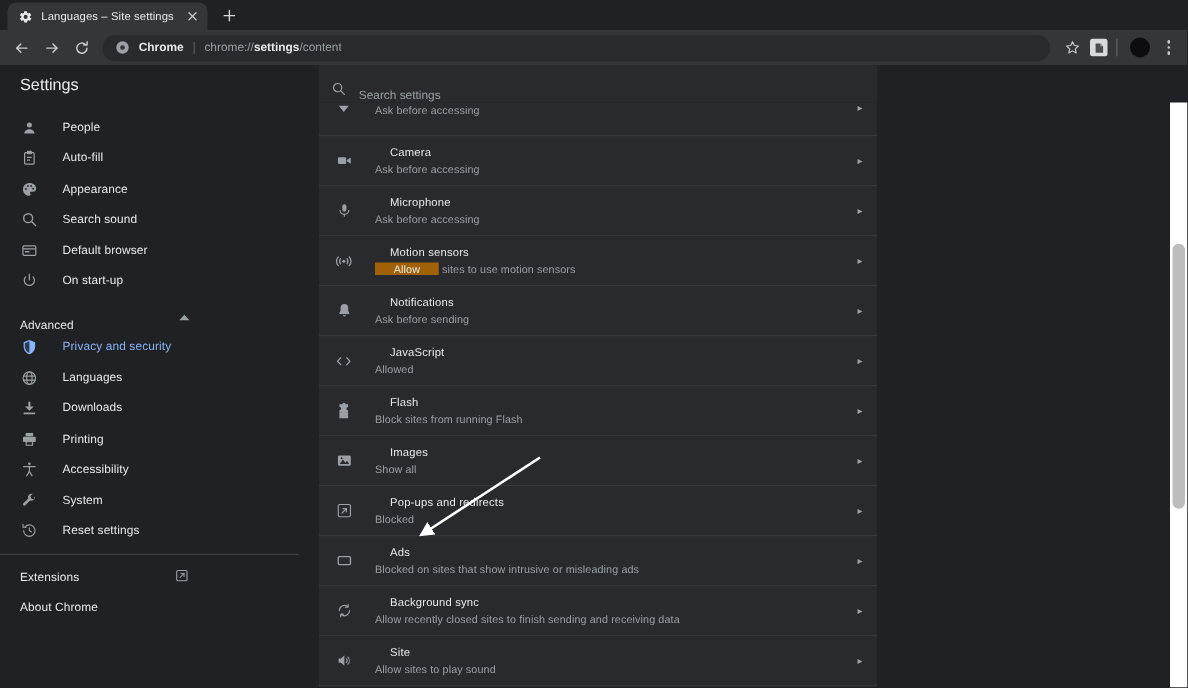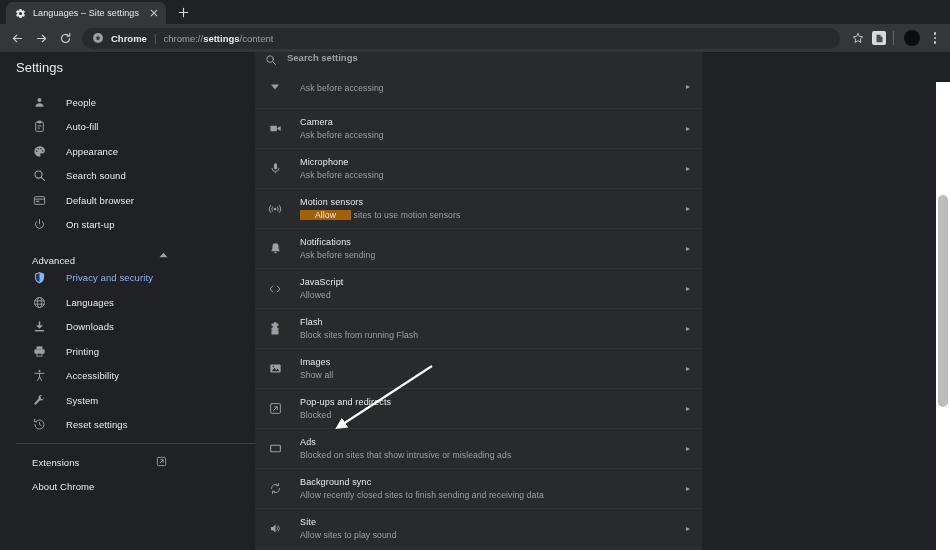--- a/index.html
+++ b/index.html
@@ -77,28 +77,28 @@
 
   .settings-header {
     position:absolute; top:0; left:0; width: 255px; height: 30px;
     display:flex; align-items:center; padding-left: 16px;
     background:#202124; z-index:3;
   }
   .settings-header span { font-size: 13px; color:#e8eaed; }
 
   .search-bar {
     position:absolute; top:0; left:255px; width: 447px; height: 30px;
-    background:#292a2d; display:flex; align-items:flex-start; gap:10px;
-    padding-left: 10px; z-index:3;font-weight:bold;
+    background:#292a2d; display:flex; align-items:flex-end; gap:10px;
+    padding-left: 10px; z-index:3;
   }
   .search-ph { font-size: 9.5px; color: #9aa0a6; }
 
   .sidebar {
     position:absolute; top:30px; left:0; width:255px; bottom:16px;
-    background:#202124; padding-top: 8px; margin-left: 16px;
+    background:#202124; padding-top: 8px;
   }
   .nav-item {
     height: 24.5px; display:flex; align-items:center;
     padding-left: 16px; gap: 20px;
   }
   .nav-icon { width:14px; height:14px; flex:0 0 14px; display:flex;
               align-items:center; justify-content:center; color:#9aa0a6; }
   .nav-label { font-size: 9.5px; color:#e8eaed; letter-spacing:.1px; }
   .nav-item.active .nav-label { color:#8ab4f8; }
   .nav-item.active .nav-icon { color:#8ab4f8; }
@@ -130,21 +130,21 @@
     height: 40px; display:flex; align-items:center;
     border-bottom: 1px solid #35363a; padding: 0 12px 0 10px;
     position: relative;
   }
   .row:first-child { height: 27px; align-items: flex-start; }
   .row-icon {
     width: 20px; flex: 0 0 20px; display:flex; align-items:center;
     justify-content:center; color:#9aa0a6;
   }
   .row-text { flex:1; min-width:0; padding-left: 15px; }
-  .row-title { font-size: 9px; color:#e8eaed; line-height: 13px; letter-spacing:.15px; }
+  .row-title { font-size: 9px; color:#e8eaed; line-height: 13px; letter-spacing:.15px;margin-left:12px; }
   .row-sub { font-size: 8.6px; color:#9aa0a6; line-height: 13px; letter-spacing:.1px; }
   .row-sub .hl { background:#a16207; color:#e8eaed; padding: 0 15px; }
   .row-arrow { color:#9aa0a6; font-size: 8px; flex:0 0 10px; text-align:right; }
 
   .row.partial .row-icon { align-items: flex-start; padding-top: 1px; }
   .row.partial .row-arrow { align-self: flex-start; }
 
   
   .right-panel {
     position:absolute; top:30px; left:702px; right:0; bottom:0;

